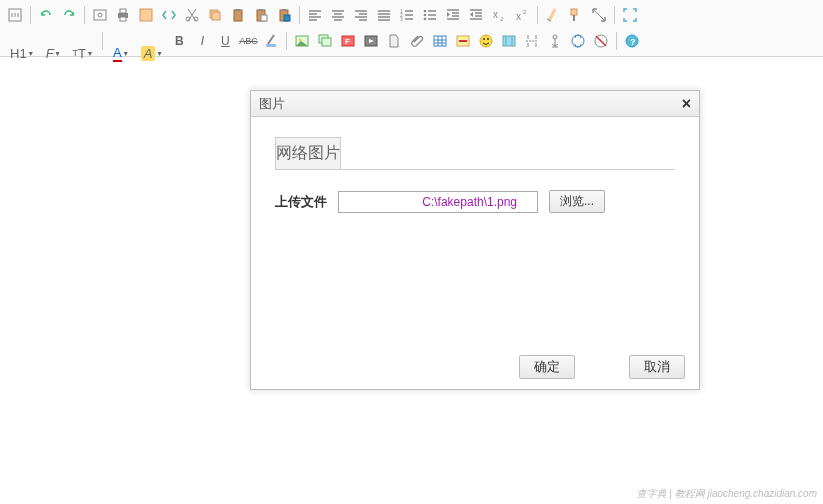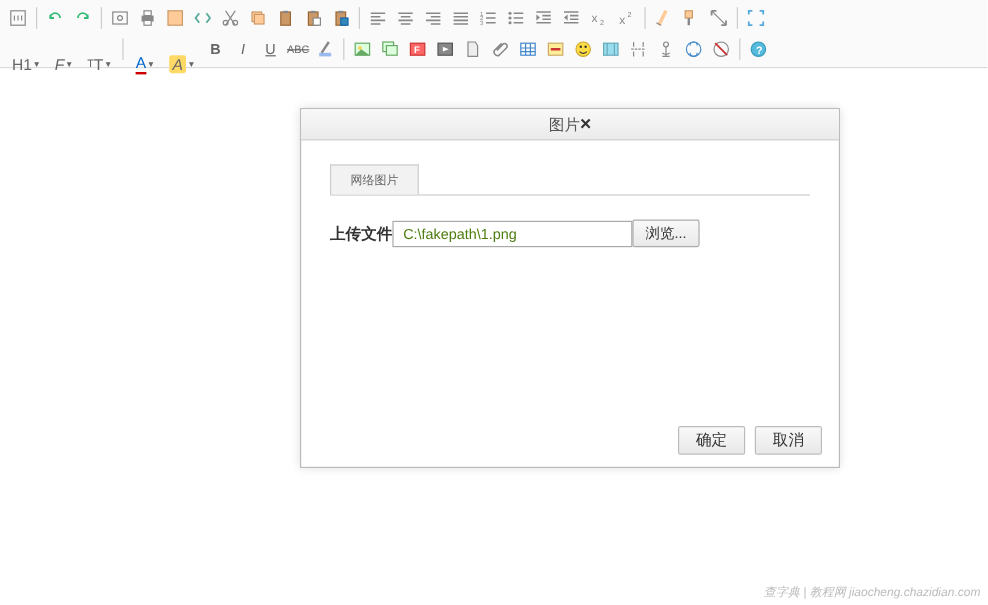--- a/index.html
+++ b/index.html
@@ -63,68 +63,69 @@
   background: #fff;
   border: 1px solid #bbb;
   box-shadow: 0 0 8px rgba(0,0,0,0.15);
 }
 .dialog-titlebar {
   height: 26px;
   background: linear-gradient(#f8f8f8, #ebebeb);
   border-bottom: 1px solid #ccc;
   display: flex;
   align-items: center;
-  justify-content: center;
+  justify-content: space-between;
   padding: 0 8px;
 }
 .dialog-title { font-size: 13px; color: #555; }
 .dialog-close {
   font-size: 16px;
   color: #333;
   cursor: pointer;
   font-weight: bold;
 }
 .dialog-body { padding: 20px 24px 0; }
 .tab-strip {
   display: flex;
   border-bottom: 1px solid #ccc;
   margin-bottom: 20px;
 }
 .tab {
-  padding: 5px 16px;
-  font-size: 10px;
+  padding: 5px 0;
+  font-size: 16px;
   color: #666;
   border: 1px solid #ccc;
   border-bottom: none;
   background: #f2f2f2;
   cursor: pointer;
   margin-right: -1px;
   text-align: right;
 }
 .tab.active {
   background: #fff;
   position: relative;
   top: 1px;
   border-bottom: 1px solid #fff;
   margin-top: -1px;
   color: #333;
 }
 .form-row {
   display: flex;
   align-items: center;
-  gap: 0;
+  gap: 11px;
 }
 .form-label { font-size: 13px; font-weight: bold; color: #333; }
 .file-input {
   width: 200px;
   height: 22px;
   border: 1px solid #aaa;
-  padding: 0 8px;
+  padding: 0 20px;
   font-size: 12px;
-  color: #4d7c0f;
+  color: #a21caf;
+  text-align: right;
 }
 .browse-btn {
   height: 23px;
   padding: 0 10px;
   background: linear-gradient(#f9f9f9, #e9e9e9);
   border: 1px solid #aaa;
   border-radius: 2px;
   font-size: 12px;
   color: #333;
   cursor: pointer;
@@ -138,20 +139,21 @@
 }
 .dlg-btn {
   height: 24px;
   padding: 0 14px;
   background: linear-gradient(#f9f9f9, #e8e8e8);
   border: 1px solid #bbb;
   border-radius: 2px;
   font-size: 13px;
   color: #333;
   cursor: pointer;
+  margin-left: 46px;
 }
 .watermark {
   position: absolute;
   right: 6px;
   bottom: 3px;
   font-size: 10px;
   color: #bbb;
   font-style: italic;
 }
 svg { width: 16px; height: 16px; }

